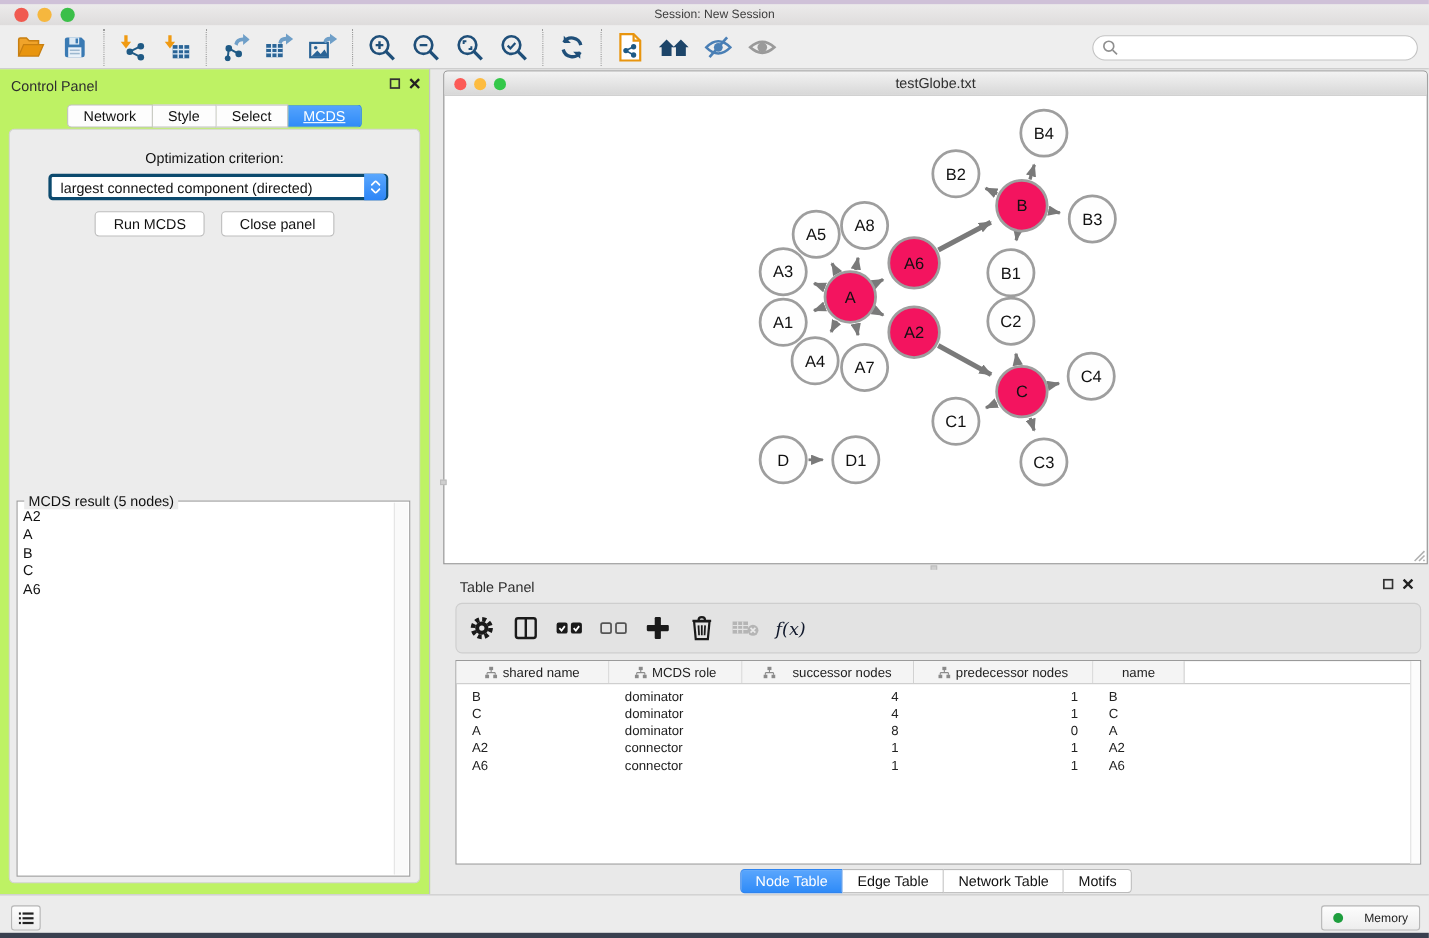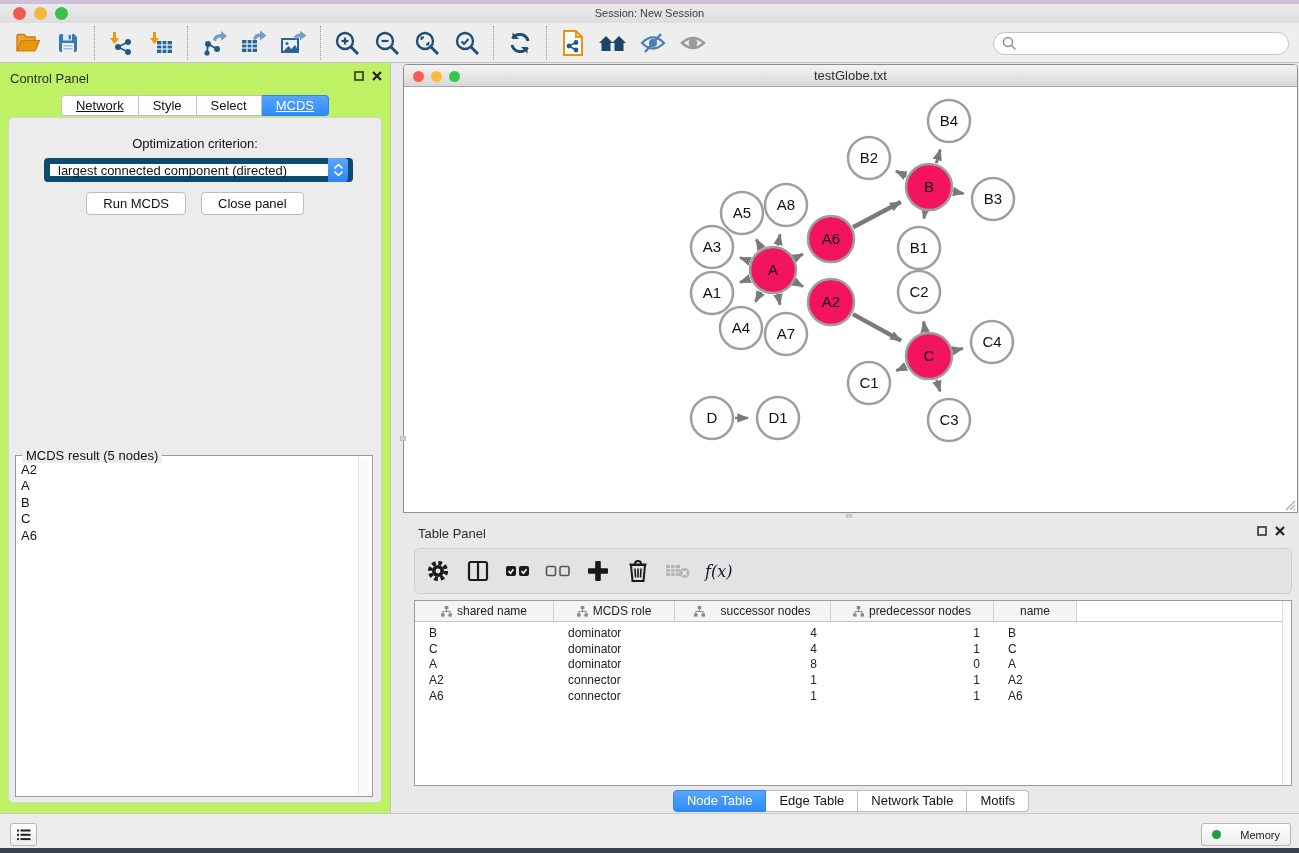--- a/index.html
+++ b/index.html
@@ -19,26 +19,26 @@
   .tsep { width:0; height:34px; border-left:1px dotted #9b9b9b; margin:0 6px; }
   .searchbox { position:absolute; right:10px; top:9px; width:296px; height:23px; background:#fff; border:1px solid #c3c3c3; border-radius:12px; display:flex; align-items:center; padding-left:8px; }
 
   
   .control-panel { position:absolute; left:0; top:63px; width:391px; height:750px; background:#bef264; border-right:1px solid #c4c4c4; }
   .panel-head { position:relative; height:28px; }
   .panel-head .panel-title { position:absolute; left:10px; top:8px; font-size:13px; color:#2e2e2e; }
   .panel-btns { position:absolute; right:8px; top:8px; display:flex; gap:8px; align-items:center; }
   .cp-tabs { display:flex; justify-content:center; margin-top:4px; }
   .cptab { height:21px; line-height:19px; padding:0 14px; font-size:13px; background:#fdfdfd; border:1px solid #c2c2c2; border-left:none; color:#111; }
-  .cptab:first-child { border-left:1px solid #c2c2c2; border-radius:4px 0 0 4px;text-decoration:underline; }
+  .cptab:first-child { border-left:1px solid #c2c2c2; border-radius:4px 0 0 4px; }
   .cptab:last-child { border-radius:0 4px 4px 0;text-decoration:underline; }
   .cptab.active { background:linear-gradient(#55a3fd,#2f8bf8); border-color:#2f84ef; color:#fff; }
   .cp-pane { position:absolute; left:8px; right:8px; top:54px; bottom:10px; background:#ececec; border:1px solid #d4d4d4; border-radius:5px; }
   .opt-label { text-align:center; margin-top:18px; font-size:13px; color:#111; }
-  .dropdown { position:absolute; left:35px; right:28px; top:40px; height:24px; background:#fff; border:6px solid #0c4a6e; border-radius:4px; display:flex; align-items:center; }
+  .dropdown { position:absolute; left:35px; right:28px; top:40px; height:24px; background:#fff; border:3px solid #0c4a6e; border-radius:4px; display:flex; align-items:center; }
   .dropdown .dd-text { flex:1; padding-left:8px; font-size:13px; color:#111; white-space:nowrap; }
   .dd-stepper { width:20px; height:24px; margin-right:-1px; border-radius:0 4px 4px 0; background:linear-gradient(#5aa7fd,#2c85f7); display:flex; flex-direction:column; align-items:center; justify-content:center; gap:2px; }
   .cp-buttons { position:absolute; left:0; right:0; top:74px; display:flex; justify-content:center; gap:15px; }
   .btn { height:23px; padding:0 16px; background:#fff; border:1px solid #bdbdbd; border-radius:4px; font-size:13px; color:#111; line-height:21px; }
   .result-box { position:absolute; left:6px; right:8px; top:337px; height:342px; background:#fff; border:1px solid #9a9a9a; }
   .result-legend { position:absolute; top:-8px; left:6px; background:#ececec; padding:0 4px; font-size:13px; color:#111; }
   .result-list { position:absolute; left:0; top:6px; right:14px; bottom:2px; overflow:hidden; }
   .result-item { font-size:13px; line-height:16.4px; padding-left:5px; color:#111; }
   .result-scroll { position:absolute; right:1px; top:1px; width:13px; bottom:1px; background:#fafafa; border-left:1px solid #e4e4e4; }
 

